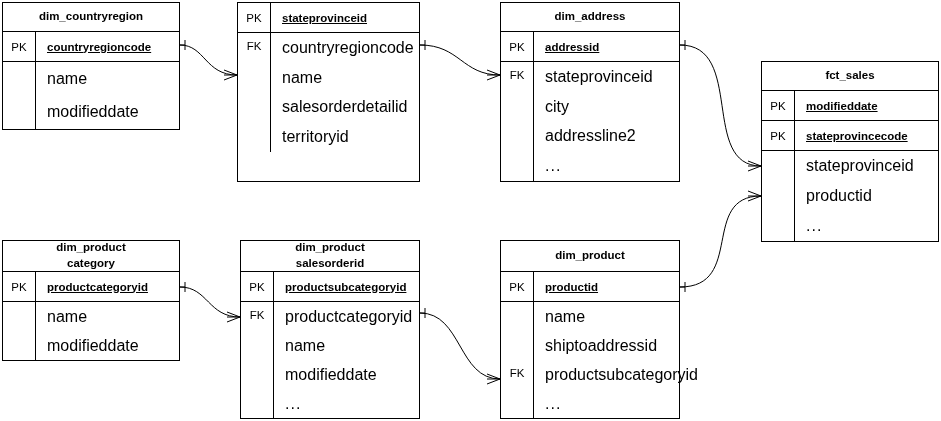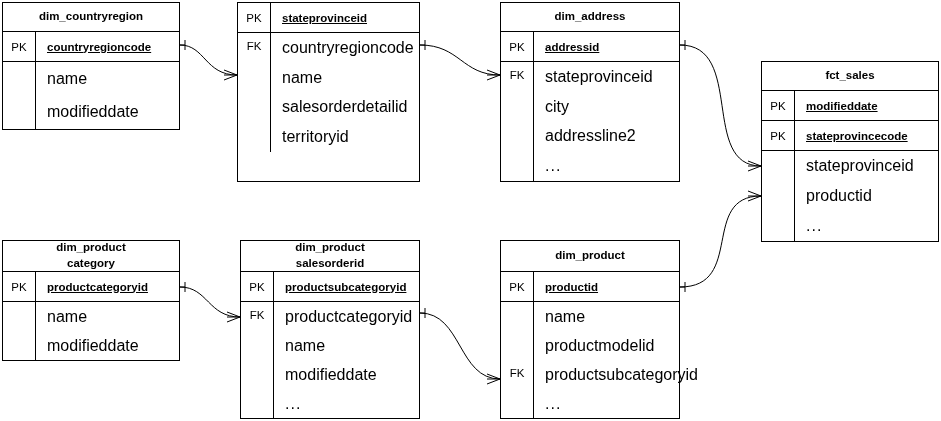--- a/index.html
+++ b/index.html
@@ -341,21 +341,21 @@
       </div>
       <div class="attrs" style="height: 116px;">
         <div class="keycol">
           <div class="fklabel" style="top: 64.5px;">FK</div>
         </div>
         <div class="attrcol">
           <div class="attr" style="height: 29px;">
             <span>name</span>
           </div>
           <div class="attr" style="height: 29px;">
-            <span>productmodelid</span>
+            <span>shiptoaddressid</span>
           </div>
           <div class="attr" style="height: 29px;">
             <span>productsubcategoryid</span>
           </div>
           <div class="attr ellipsis" style="height: 29px;">
             <span>...</span>
           </div>
         </div>
       </div>
     </div>

